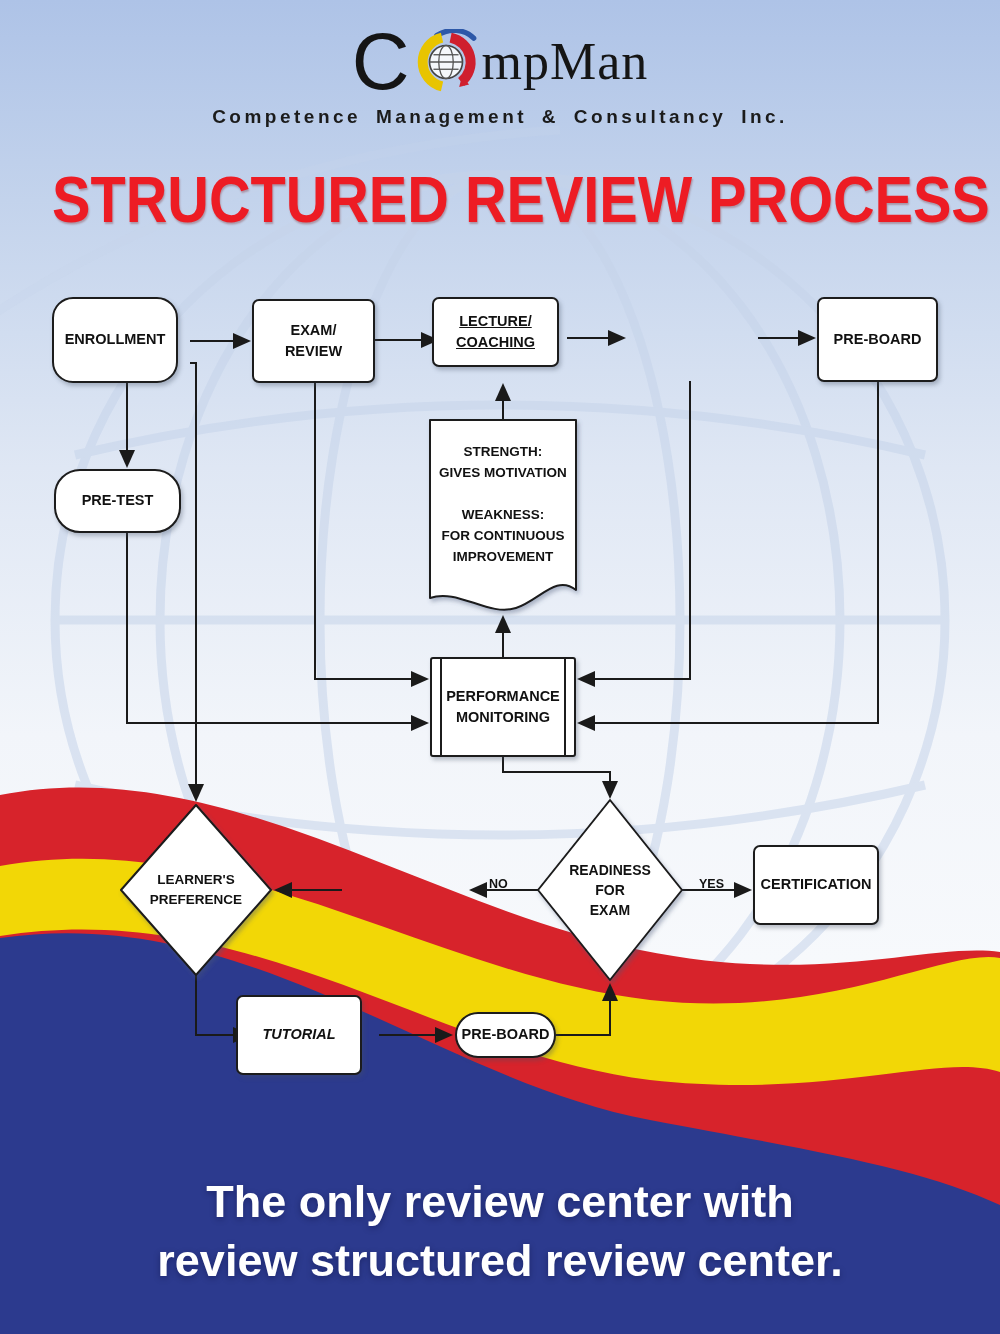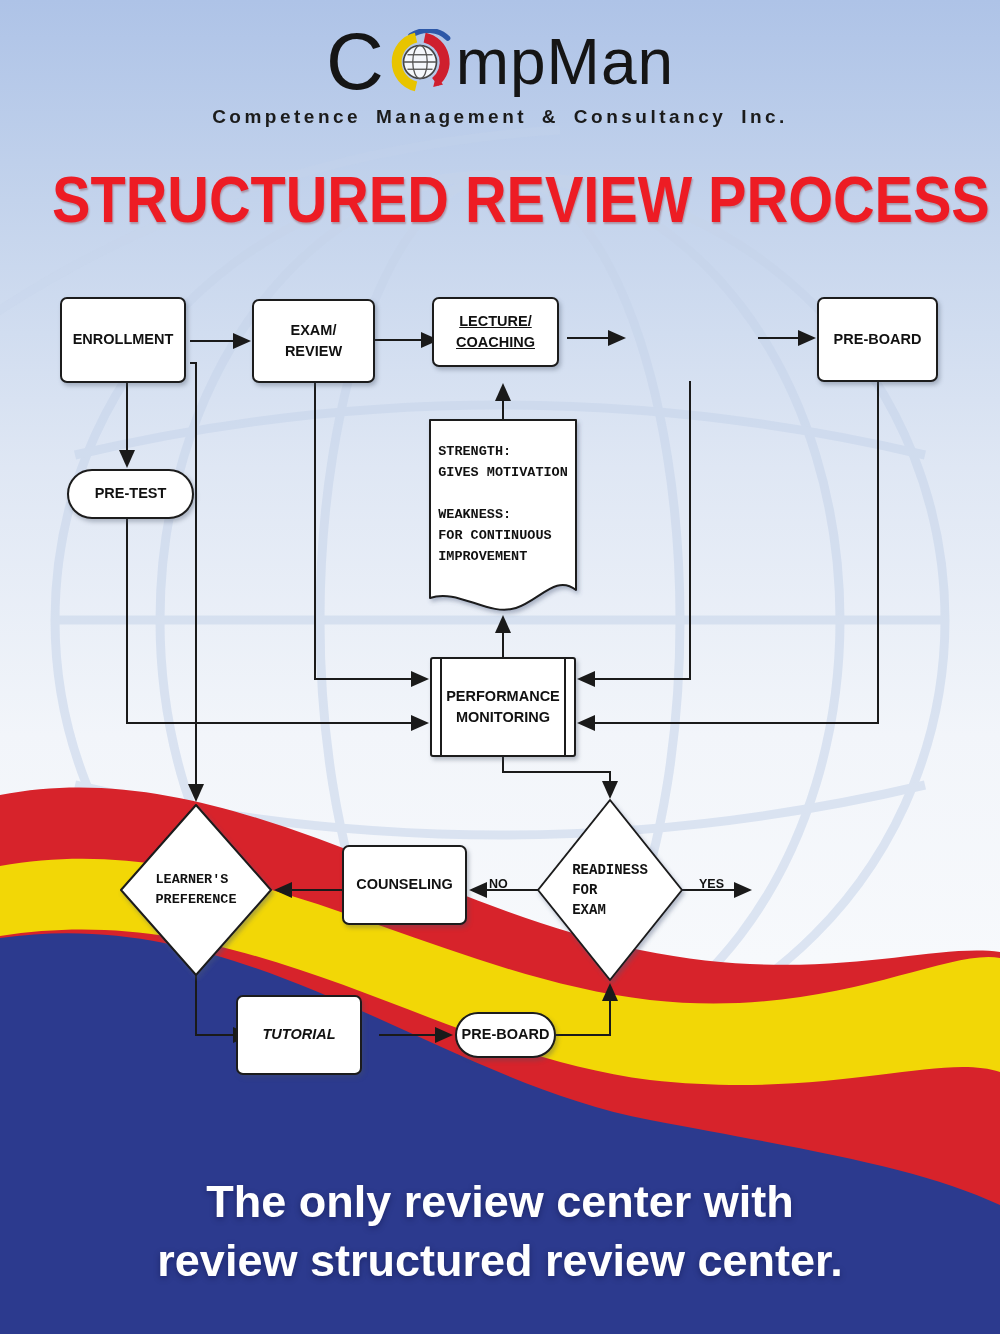--- a/index.html
+++ b/index.html
@@ -23,49 +23,49 @@
 
   
   .connectors{z-index:3;}
   .connector{fill:none;stroke:#1a1a1a;stroke-width:2;}
   .shape{fill:#ffffff;stroke:#1a1a1a;stroke-width:2;stroke-linejoin:round;}
 
   
   .logo{position:absolute;top:22px;left:0;right:0;text-align:center;z-index:5;}
   .logo-line{display:flex;align-items:center;justify-content:center;gap:2px;color:#151515;}
   .brand-c{font-size:80px;font-weight:500;line-height:1;}
-  .brand-rest{font-size:64px;font-weight:500;line-height:1;letter-spacing:1px;}
+  .brand-rest{font-size:52px;font-weight:500;line-height:1;letter-spacing:1px;font-family:Liberation Serif, serif;}
   .logo-sub{margin-top:4px;font-size:19px;font-weight:700;color:#1b1b1b;letter-spacing:3.5px;word-spacing:6px;}
 
   
   .title-wrap{position:absolute;top:163px;width:100%;text-align:right;z-index:5;}
   .title{display:inline-block;transform:scaleX(.9);font-size:64px;font-weight:800;
     color:var(--title-red,#ed1c24);letter-spacing:0;white-space:nowrap;
     text-shadow:1px 2px 2px rgba(110,10,10,.3);}
 
   
   .node{
     position:absolute;z-index:6;background:#fff;border:2px solid var(--box-border,#1c1c1c);
     border-radius:7px;display:flex;align-items:center;justify-content:center;text-align:center;
     font-weight:700;font-size:14.5px;color:#111;white-space:pre-line;line-height:1.45;
     box-shadow:2px 3px 4px rgba(70,80,100,.35);padding:2px 4px;box-sizing:border-box;
   }
   .pill{border-radius:26px;}
   .overlay{
-    position:absolute;z-index:7;display:flex;align-items:center;justify-content:center;text-align:left;
-    font-weight:700;font-size:14px;color:#111;white-space:pre-line;line-height:1.45;background:transparent;font-family:Liberation Mono, monospace;
+    position:absolute;z-index:7;display:flex;align-items:center;justify-content:center;text-align:center;
+    font-weight:700;font-size:14px;color:#111;white-space:pre-line;line-height:1.45;background:transparent;
   }
   .edge-label{position:absolute;z-index:7;font-size:12.5px;font-weight:700;color:#111;}
 
-  #n-enrollment{left:60px;top:297px;width:126px;height:86px;}
+  #n-enrollment{left:52px;top:297px;width:126px;height:86px;border-radius:21px;}
   #n-scan{left:252px;top:299px;width:123px;height:84px;}
   #n-lecture{left:432px;top:297px;width:127px;height:70px;text-decoration:underline;}
   #n-assessment{left:627px;top:296px;width:131px;height:85px;}
   #n-preboard-top{left:817px;top:297px;width:121px;height:85px;}
-  #n-pretest{left:67px;top:469px;width:127px;height:50px;}
+  #n-pretest{left:54px;top:469px;width:127px;height:64px;}
   #n-perfmon{left:430px;top:657px;width:146px;height:100px;border-radius:3px;}
   #n-perfmon::before,#n-perfmon::after{content:"";position:absolute;top:0;bottom:0;width:0;border-left:2px solid var(--box-border,#1c1c1c);}
   #n-perfmon::before{left:8px;}
   #n-perfmon::after{right:8px;}
   #n-counseling{left:342px;top:845px;width:125px;height:80px;}
   #n-certification{left:753px;top:845px;width:126px;height:80px;}
   #n-tutorial{left:236px;top:995px;width:126px;height:80px;font-style:italic;}
   #n-preboard-bottom{left:455px;top:1012px;width:101px;height:46px;}
 
   #t-doc{left:433px;top:430px;width:140px;height:150px;font-size:13.5px;line-height:1.55;}
@@ -165,21 +165,21 @@
 
   <div class="node" id="n-enrollment">ENROLLMENT</div>
   <div class="node" id="n-scan">EXAM/
 REVIEW</div>
   <div class="node" id="n-lecture">LECTURE/
 COACHING</div>
   <div class="node" id="n-preboard-top">PRE-BOARD</div>
   <div class="node pill" id="n-pretest">PRE-TEST</div>
   <div class="node" id="n-perfmon">PERFORMANCE
 MONITORING</div>
-  <div class="node" id="n-counseling">COUNSELING</div>
+  <div class="node" id="n-certification">CERTIFICATION</div>
   <div class="node" id="n-tutorial">TUTORIAL</div>
   <div class="node pill" id="n-preboard-bottom">PRE-BOARD</div>
 
   <div class="overlay" id="t-doc">STRENGTH:
 GIVES MOTIVATION
 
 WEAKNESS:
 FOR CONTINUOUS
 IMPROVEMENT</div>
   <div class="overlay" id="t-readiness">READINESS

